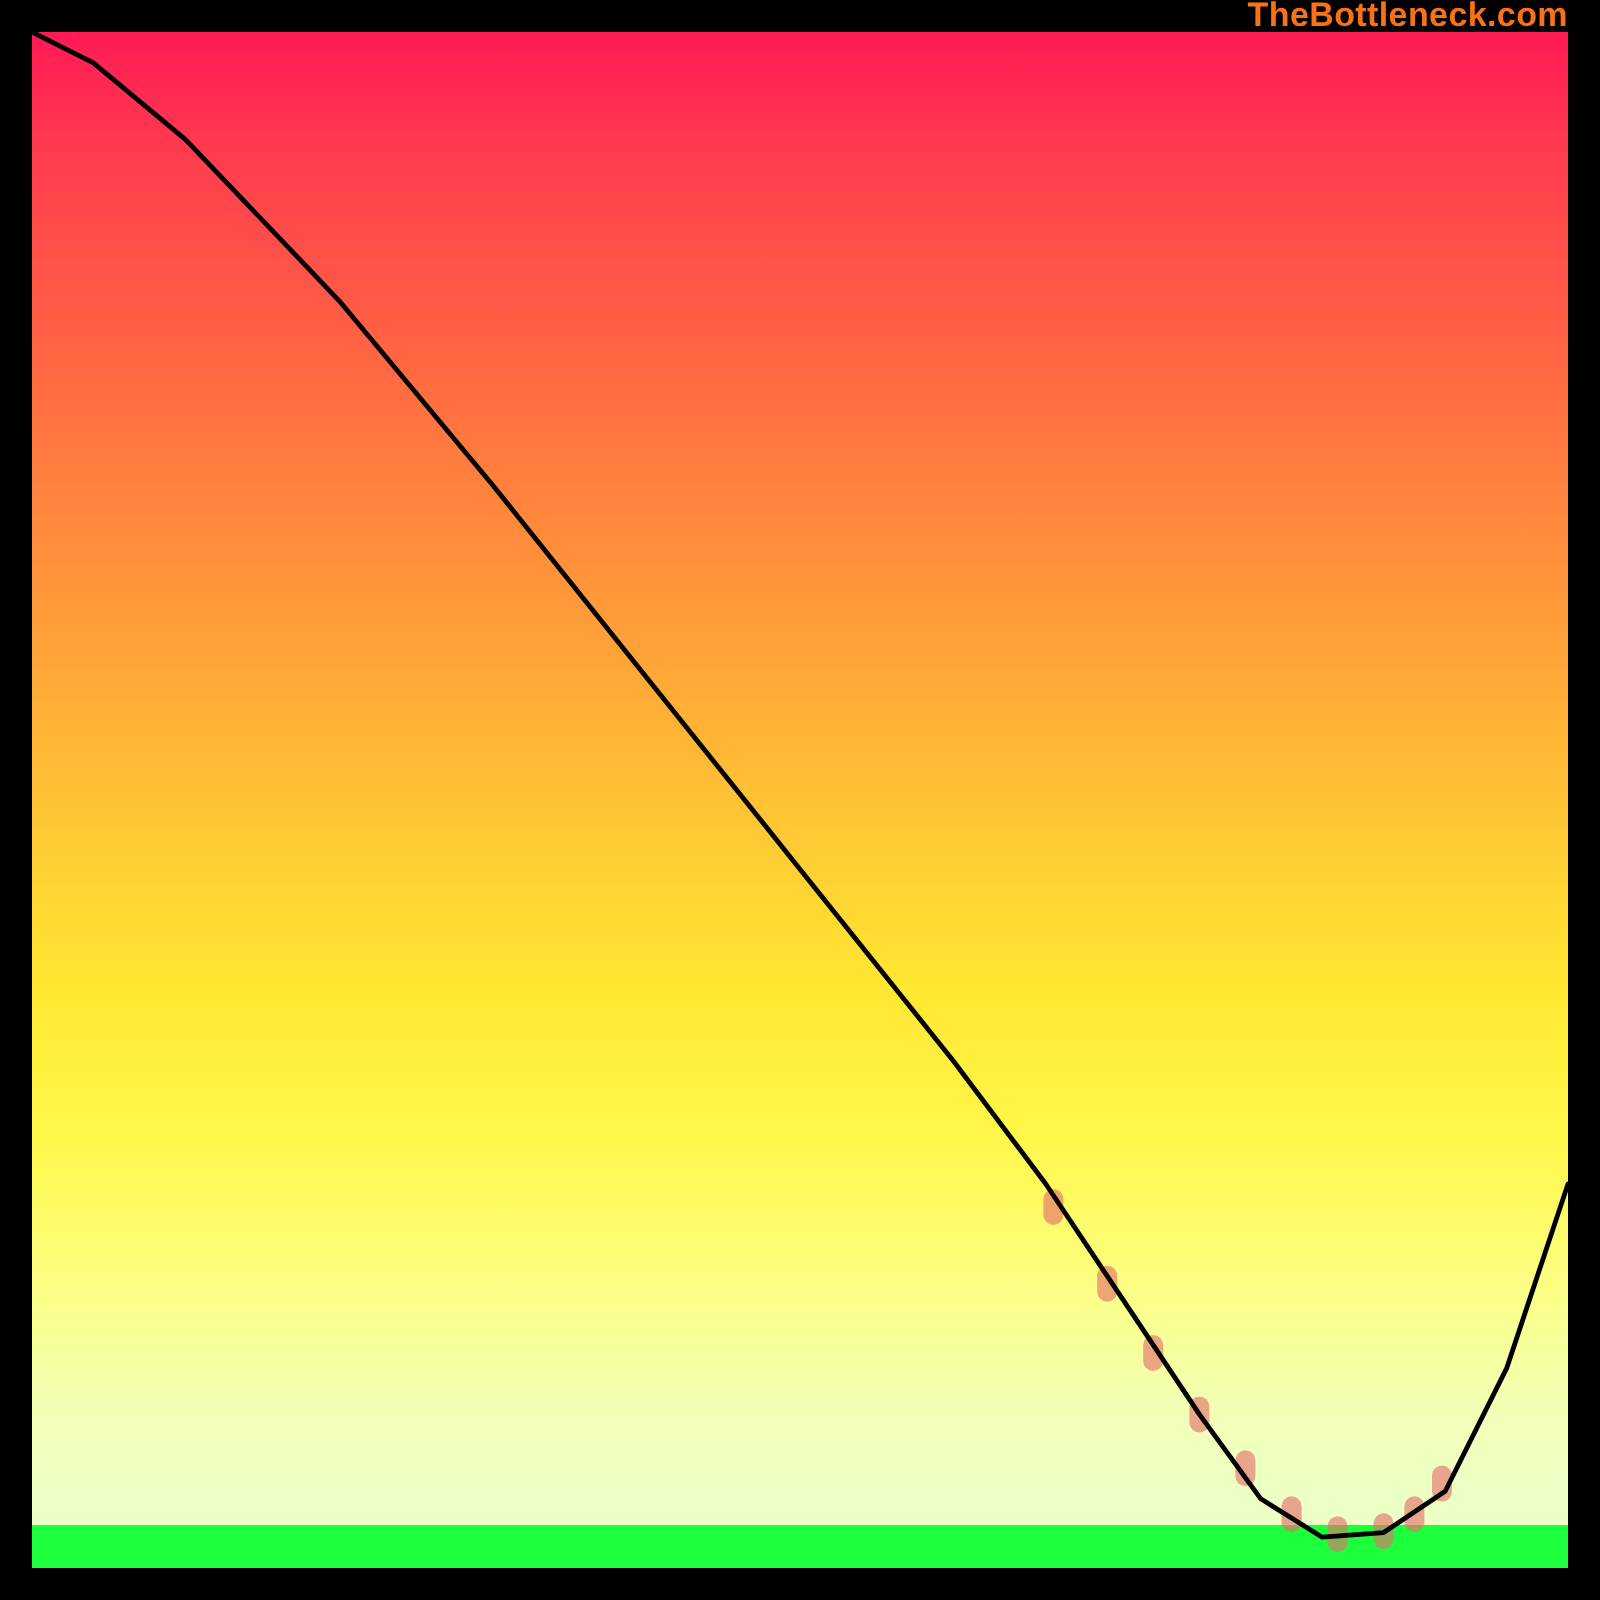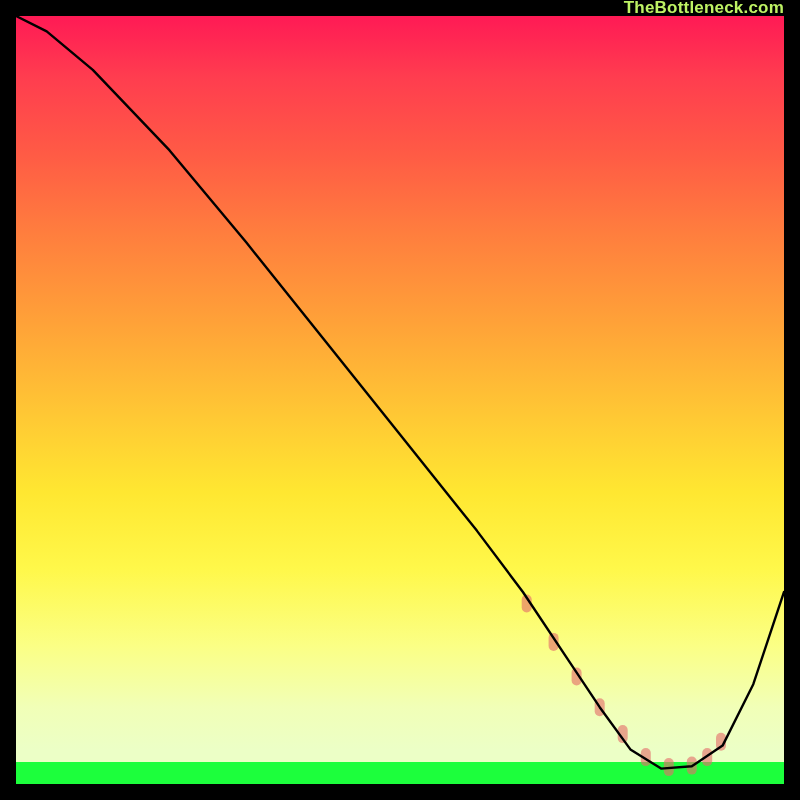--- a/index.html
+++ b/index.html
@@ -60,21 +60,21 @@
     fill: #e46d6a;
     fill-opacity: 0.62;
   }
   .watermark {
     position: absolute;
     top: 0;
     right: 16px;
     line-height: 16px;
     font-size: 17px;
     font-weight: 600;
-    color: #bef264;
+    color: #f97316;
     letter-spacing: 0.2px;
     white-space: nowrap;
   }
 </style>
 </head>
 <body>
 
 <div class="chart-frame">
 
   <div class="plot-area">

